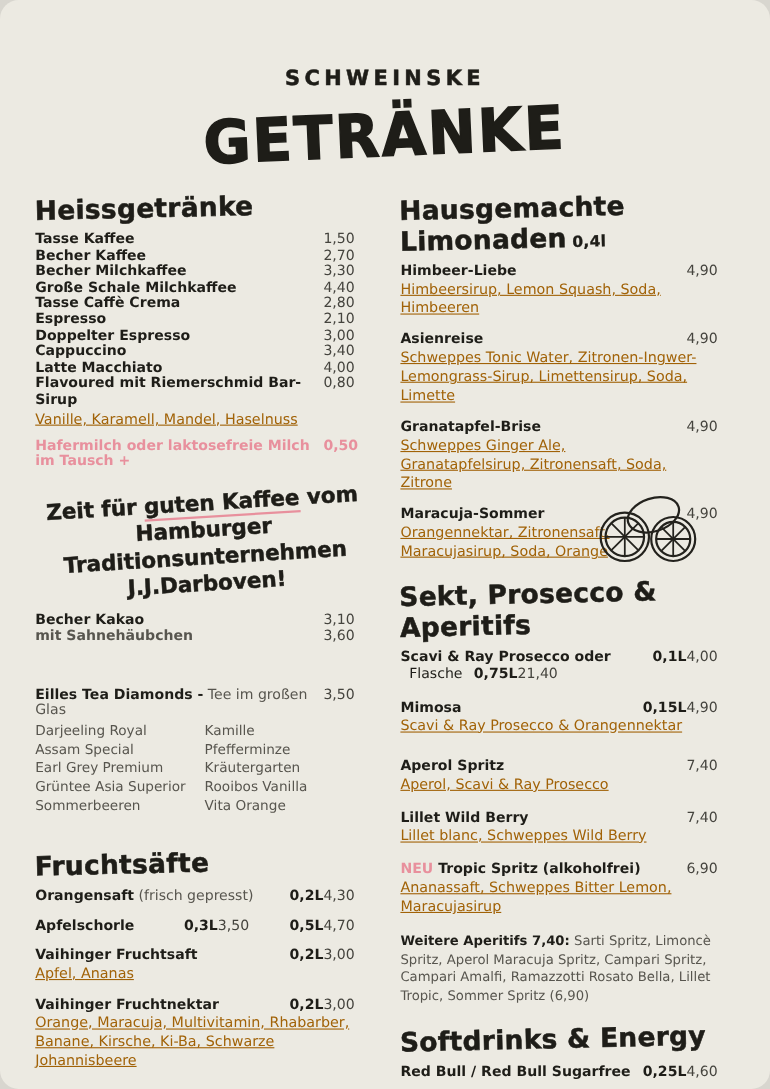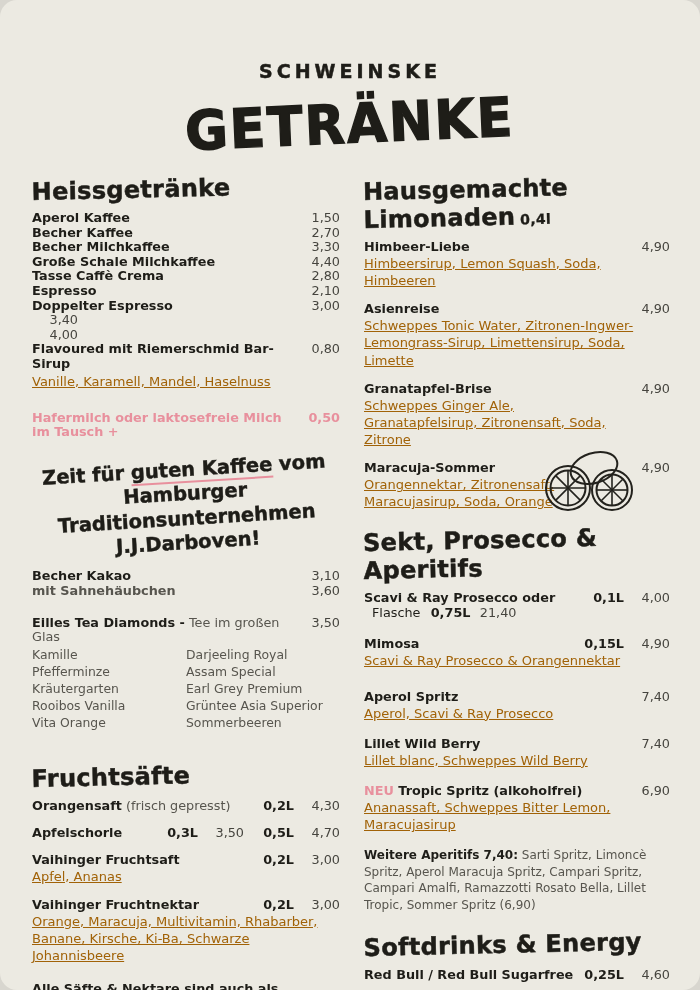--- a/index.html
+++ b/index.html
@@ -30,29 +30,29 @@
     font-size:24px; font-weight:bold; letter-spacing:0.3px;
     transform:rotate(-1.3deg); transform-origin:left bottom;
     -webkit-text-stroke:0.5px #1E1D18; margin-bottom:5px;
   }
   .h2 .unit { font-size:14px; -webkit-text-stroke:0.3px #1E1D18; margin-left:5px; }
 
   .row { display:flex; align-items:baseline; line-height:15px; }
   .nm { flex:1; font-weight:bold; }
   .nm .nm-note { font-weight:normal; color:#57554E; }
   .sz { width:50px; text-align:right; font-weight:bold; white-space:nowrap; }
-  .pr { width:46px; text-align:right; color:#45443E; white-space:nowrap; }
+  .pr { width:46px; color:#45443E; white-space:nowrap; }
   .lbl { font-weight:normal; margin-left:8px; }
   .desc { color:#a16207; font-size:13px; line-height:1.32; margin-top:1px;text-decoration:underline; }
 
   .item { margin-bottom:12px; }
   .tight .row { line-height:14.6px; }
 
   .pink { color:#E8909D; }
-  .milk-swap { margin-top:21px; font-weight:bold; }
+  .milk-swap { margin-top:9px; font-weight:bold; }
   .milk-swap .pr { color:#E8909D; font-weight:bold; }
   .mark-under { border-bottom:2.5px solid #E8909D; padding-bottom:0px; }
 
   .slogan {
     margin:18px 0 14px 0; text-align:center;
     font-size:19.5px; font-weight:bold; line-height:1.25;
     transform:rotate(-3.5deg);
     -webkit-text-stroke:0.45px #1E1D18;
   }
   .tea-cols { display:flex; margin-top:1px; }
@@ -80,21 +80,21 @@
     <div><span class="big-title">GETRÄNKE</span></div>
   </div>
 
   <div class="columns">
 
     <div class="col left">
 
       <div class="sec sec-first tight">
         <div class="h2">Heissgetränke</div>
         <div class="row">
-          <span class="nm">Aperol Kaffee</span>
+          <span class="nm">Tasse Kaffee</span>
           <span class="pr">1,50</span>
         </div>
         <div class="row">
           <span class="nm">Becher Kaffee</span>
           <span class="pr">2,70</span>
         </div>
         <div class="row">
           <span class="nm">Becher Milchkaffee</span>
           <span class="pr">3,30</span>
         </div>
@@ -108,23 +108,25 @@
         </div>
         <div class="row">
           <span class="nm">Espresso</span>
           <span class="pr">2,10</span>
         </div>
         <div class="row">
           <span class="nm">Doppelter Espresso</span>
           <span class="pr">3,00</span>
         </div>
         <div class="row">
+          <span class="nm">Cappuccino</span>
           <span class="pr">3,40</span>
         </div>
         <div class="row">
+          <span class="nm">Latte Macchiato</span>
           <span class="pr">4,00</span>
         </div>
         <div class="row">
           <span class="nm">Flavoured mit Riemerschmid Bar-Sirup</span>
           <span class="pr">0,80</span>
         </div>
         <div class="desc">Vanille, Karamell, Mandel, Haselnuss</div>
 
         <div class="row milk-swap">
           <span class="nm pink">Hafermilch oder laktosefreie Milch im Tausch +</span>
@@ -138,39 +140,39 @@
 
         <div class="row">
           <span class="nm">Becher Kakao</span>
           <span class="pr">3,10</span>
         </div>
         <div class="row">
           <span class="nm" style="font-weight:bold;color:#57554E">mit Sahnehäubchen</span>
           <span class="pr">3,60</span>
         </div>
 
-        <div style="margin-top:17px">
+        <div style="margin-top:38px">
           <div class="row">
             <span class="nm"><b>Eilles Tea Diamonds -</b><span class="nm-note"> Tee im großen Glas</span></span>
             <span class="pr">3,50</span>
           </div>
           <div class="tea-cols">
+            <ul>
+              <li>Darjeeling Royal</li>
+              <li>Assam Special</li>
+              <li>Earl Grey Premium</li>
+              <li>Grüntee Asia Superior</li>
+              <li>Sommerbeeren</li>
+            </ul>
             <ul>
               <li>Kamille</li>
               <li>Pfefferminze</li>
               <li>Kräutergarten</li>
               <li>Rooibos Vanilla</li>
               <li>Vita Orange</li>
-            </ul>
-            <ul>
-              <li>Darjeeling Royal</li>
-              <li>Assam Special</li>
-              <li>Earl Grey Premium</li>
-              <li>Grüntee Asia Superior</li>
-              <li>Sommerbeeren</li>
             </ul>
           </div>
         </div>
       </div>
 
       <div class="sec mt34">
         <div class="h2">Fruchtsäfte</div>
 
         <div class="item">
           <div class="row">

